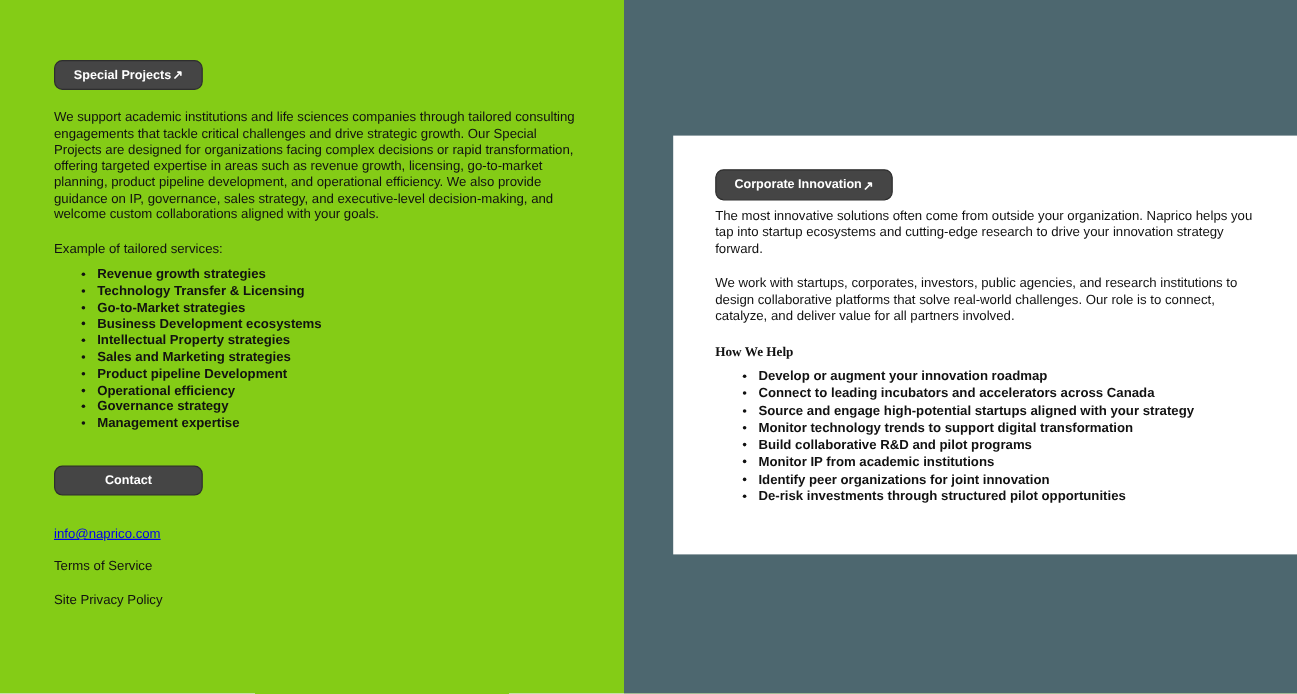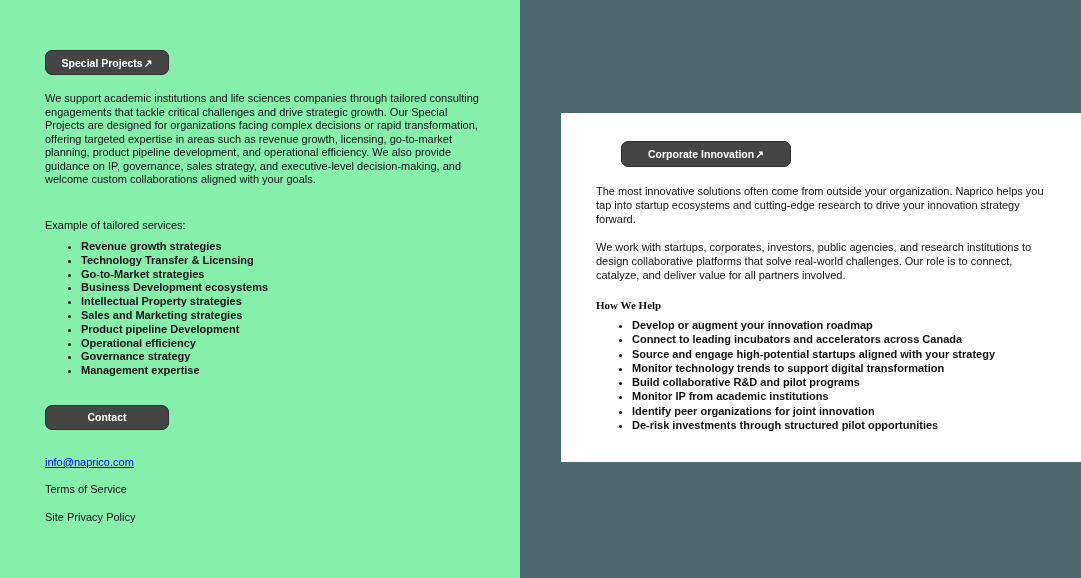--- a/index.html
+++ b/index.html
@@ -3,21 +3,21 @@
 <meta charset="utf-8">
 <style>
   * { margin: 0; padding: 0; box-sizing: border-box; }
   html, body {
     width: 1081px; height: 578px;
     background: #ffffff;
     font-family: "Liberation Sans", sans-serif;
     color: #111111;
     overflow: hidden;
   }
-  #canvas { position: relative; width: 1081px; height: 578px; background: #86efac; }
+  #canvas { position: relative; width: 1081px; height: 578px; background: #84cc16; }
 
   
   .teal-panel {
     position: absolute; left: 520px; top: 0; width: 561px; height: 578px;
     background: #4d676f;
   }
   
   .card {
     position: absolute; left: 561px; top: 113px; width: 520px; height: 349px;
     background: #ffffff;
@@ -36,47 +36,47 @@
     border-radius: 7px;
     color: #ffffff;
     font-size: 10.5px;
     font-weight: 700;
     height: 25px;
     cursor: pointer;
     white-space: nowrap;
   }
   .btn .arrow { font-size: 10.5px; margin-left: 1px; }
   .btn-fixed { width: 124px; }
-  .btn-auto { display: inline-flex; padding: 0 26px; height: 26px; margin-left: 25px; }
+  .btn-auto { display: inline-flex; padding: 0 15px; height: 26px; }
 
   .body-text {
     font-size: 11px;
     line-height: 13.5px;
     color: #111111;
   }
 
   .left-col .intro { margin-top: 17px; }
-  .left-col .services-heading { margin-top: 32px; }
+  .left-col .services-heading { margin-top: 15px; }
   ul.bullets {
     margin-top: 8px;
     padding-left: 36px;
     list-style: disc;
     font-weight: bold;
   }
   ul.bullets li {
     font-size: 11px;
     line-height: 13.8px;
   }
   .left-col .contact-btn { margin-top: 27px; }
   .left-col .email { margin-top: 26px; font-size: 11px; line-height: 13.5px; }
   .left-col .email a { color: #0000ee; text-decoration: underline; }
   .left-col .footer-line { margin-top: 14px; font-size: 11px; line-height: 13.5px; }
 
   
-  .card .p1 { margin-top: 18px; width: 456px; line-height: 13.8px; }
+  .card .p1 { margin-top: 7px; width: 456px; line-height: 13.8px; }
   .card .p2 { margin-top: 15px; width: 456px; line-height: 13.8px; }
   .card .help-heading {
     margin-top: 16px;
     font-size: 11px; font-weight: 700; line-height: 13.5px; font-family: Liberation Serif, serif;
   }
   .card ul.bullets { margin-top: 6px; }
   .card ul.bullets li { line-height: 14.2px; }
 </style>
 </head>
 <body>

